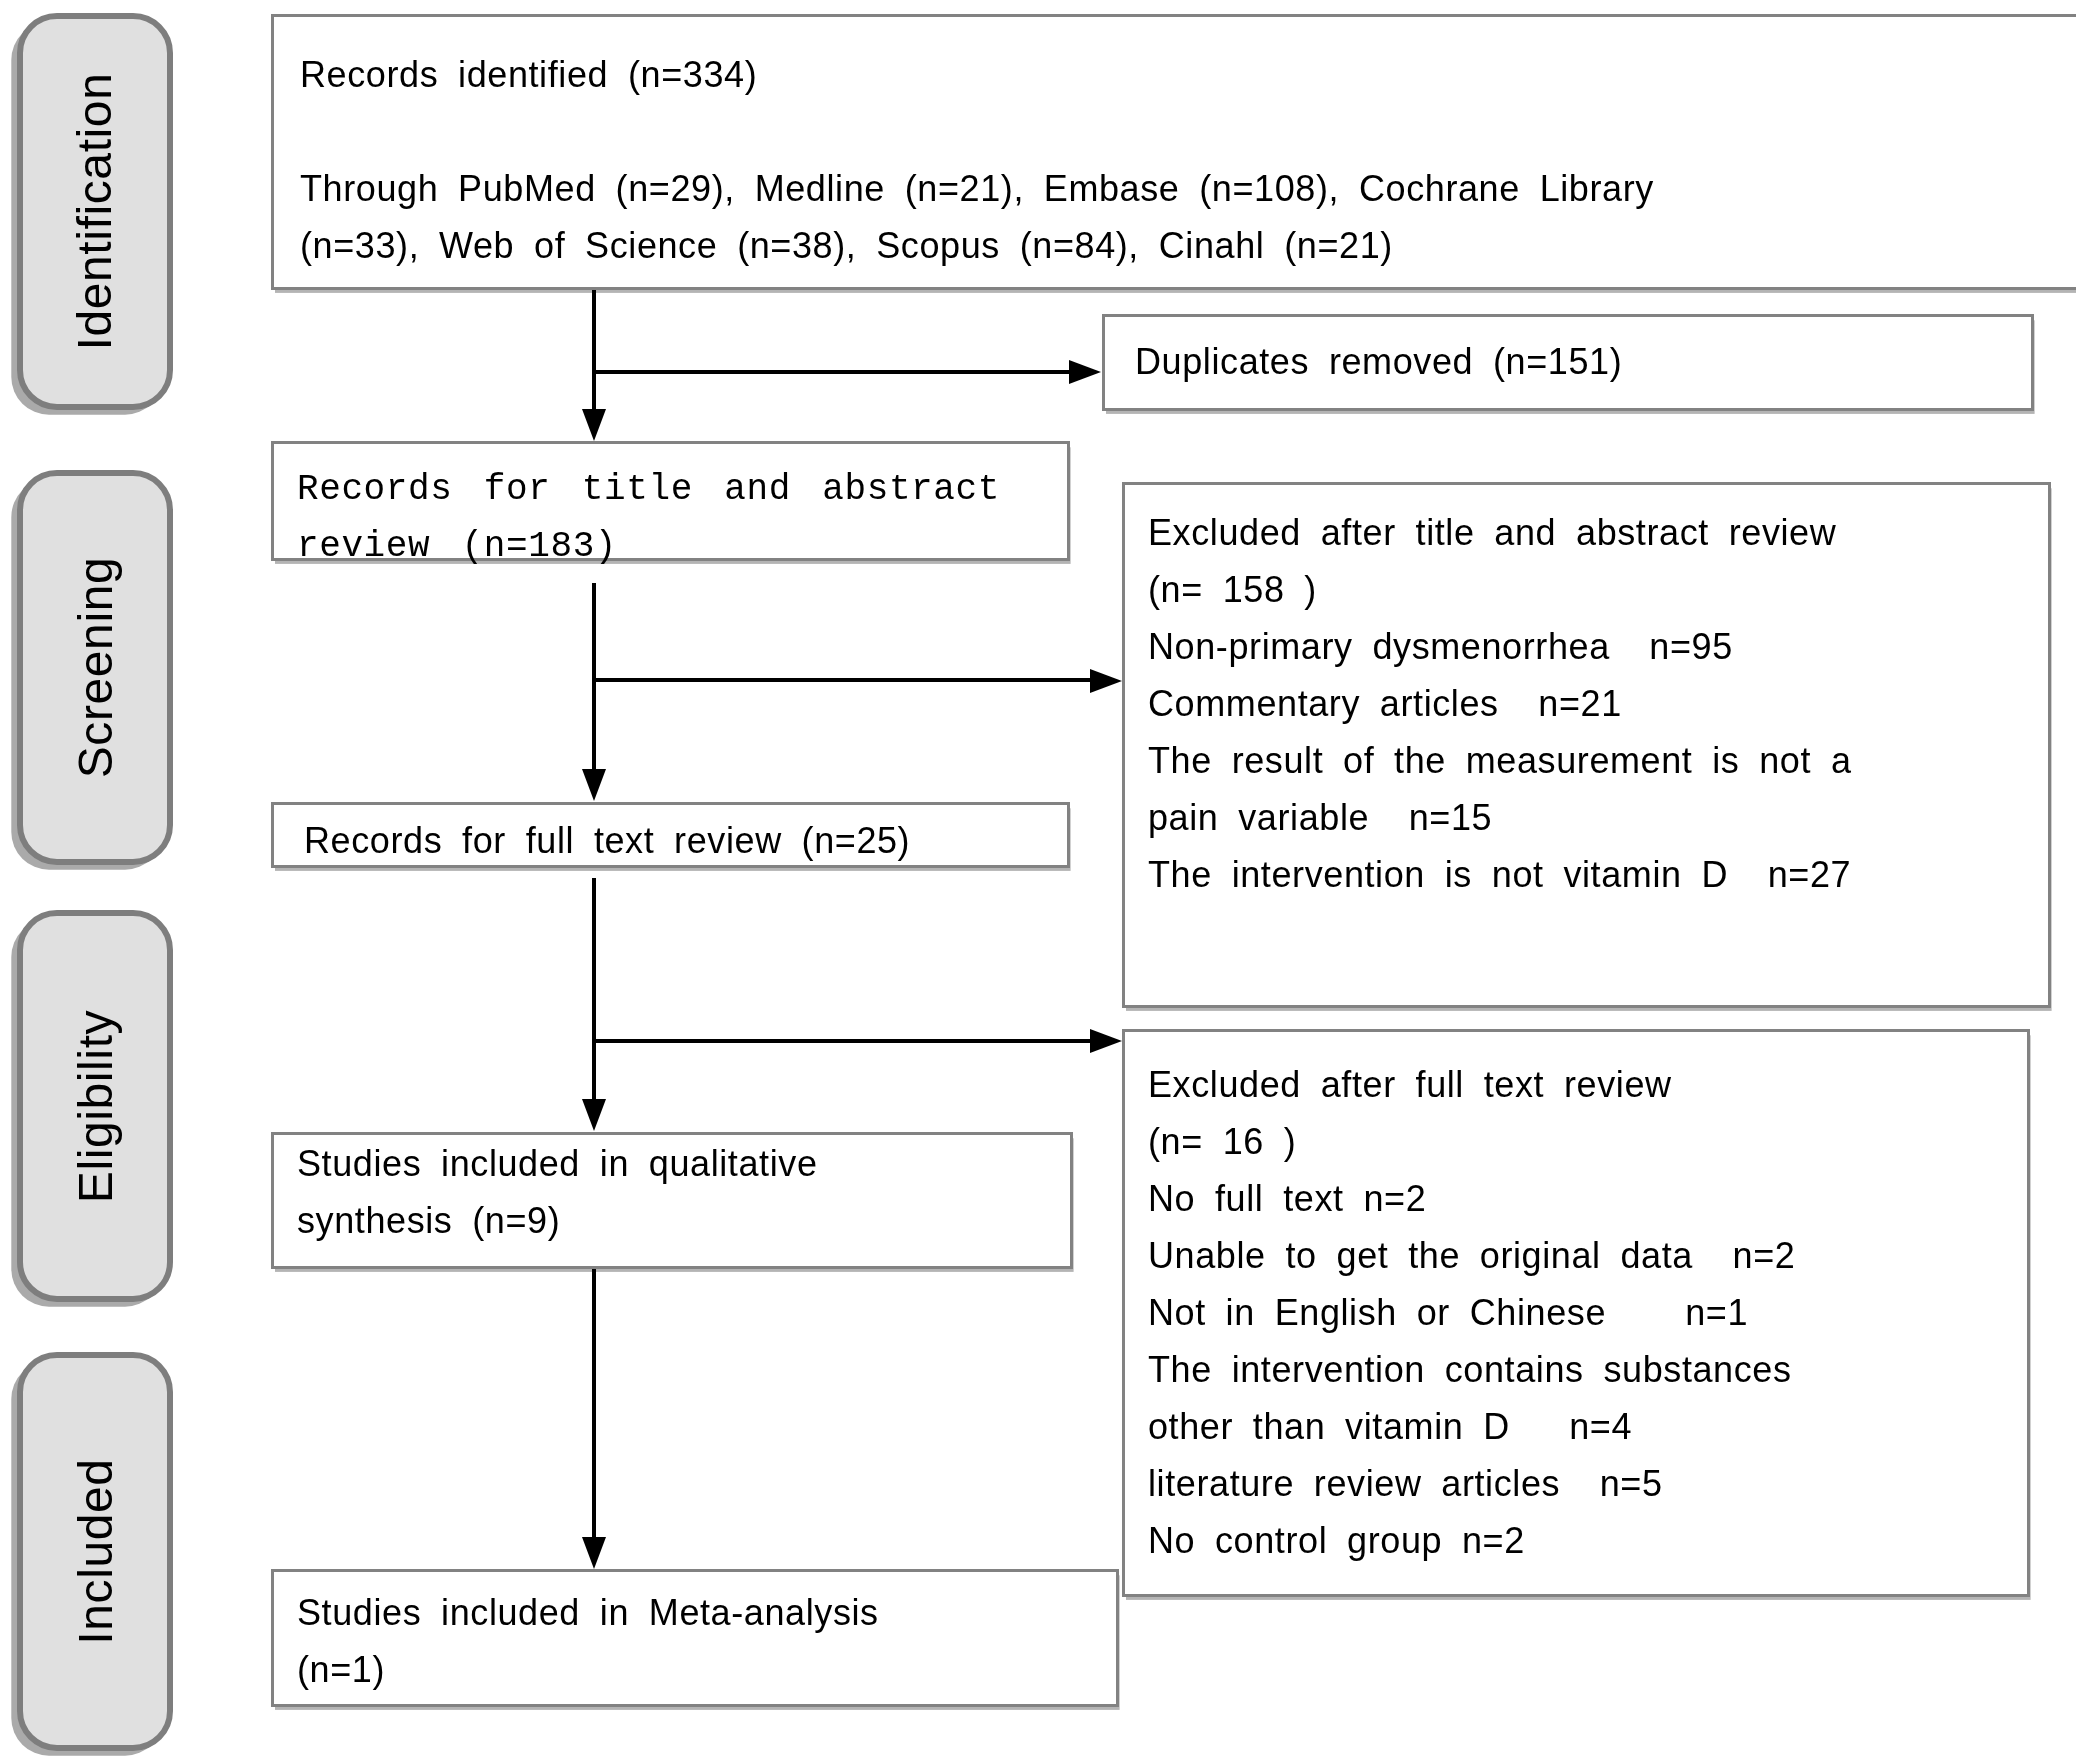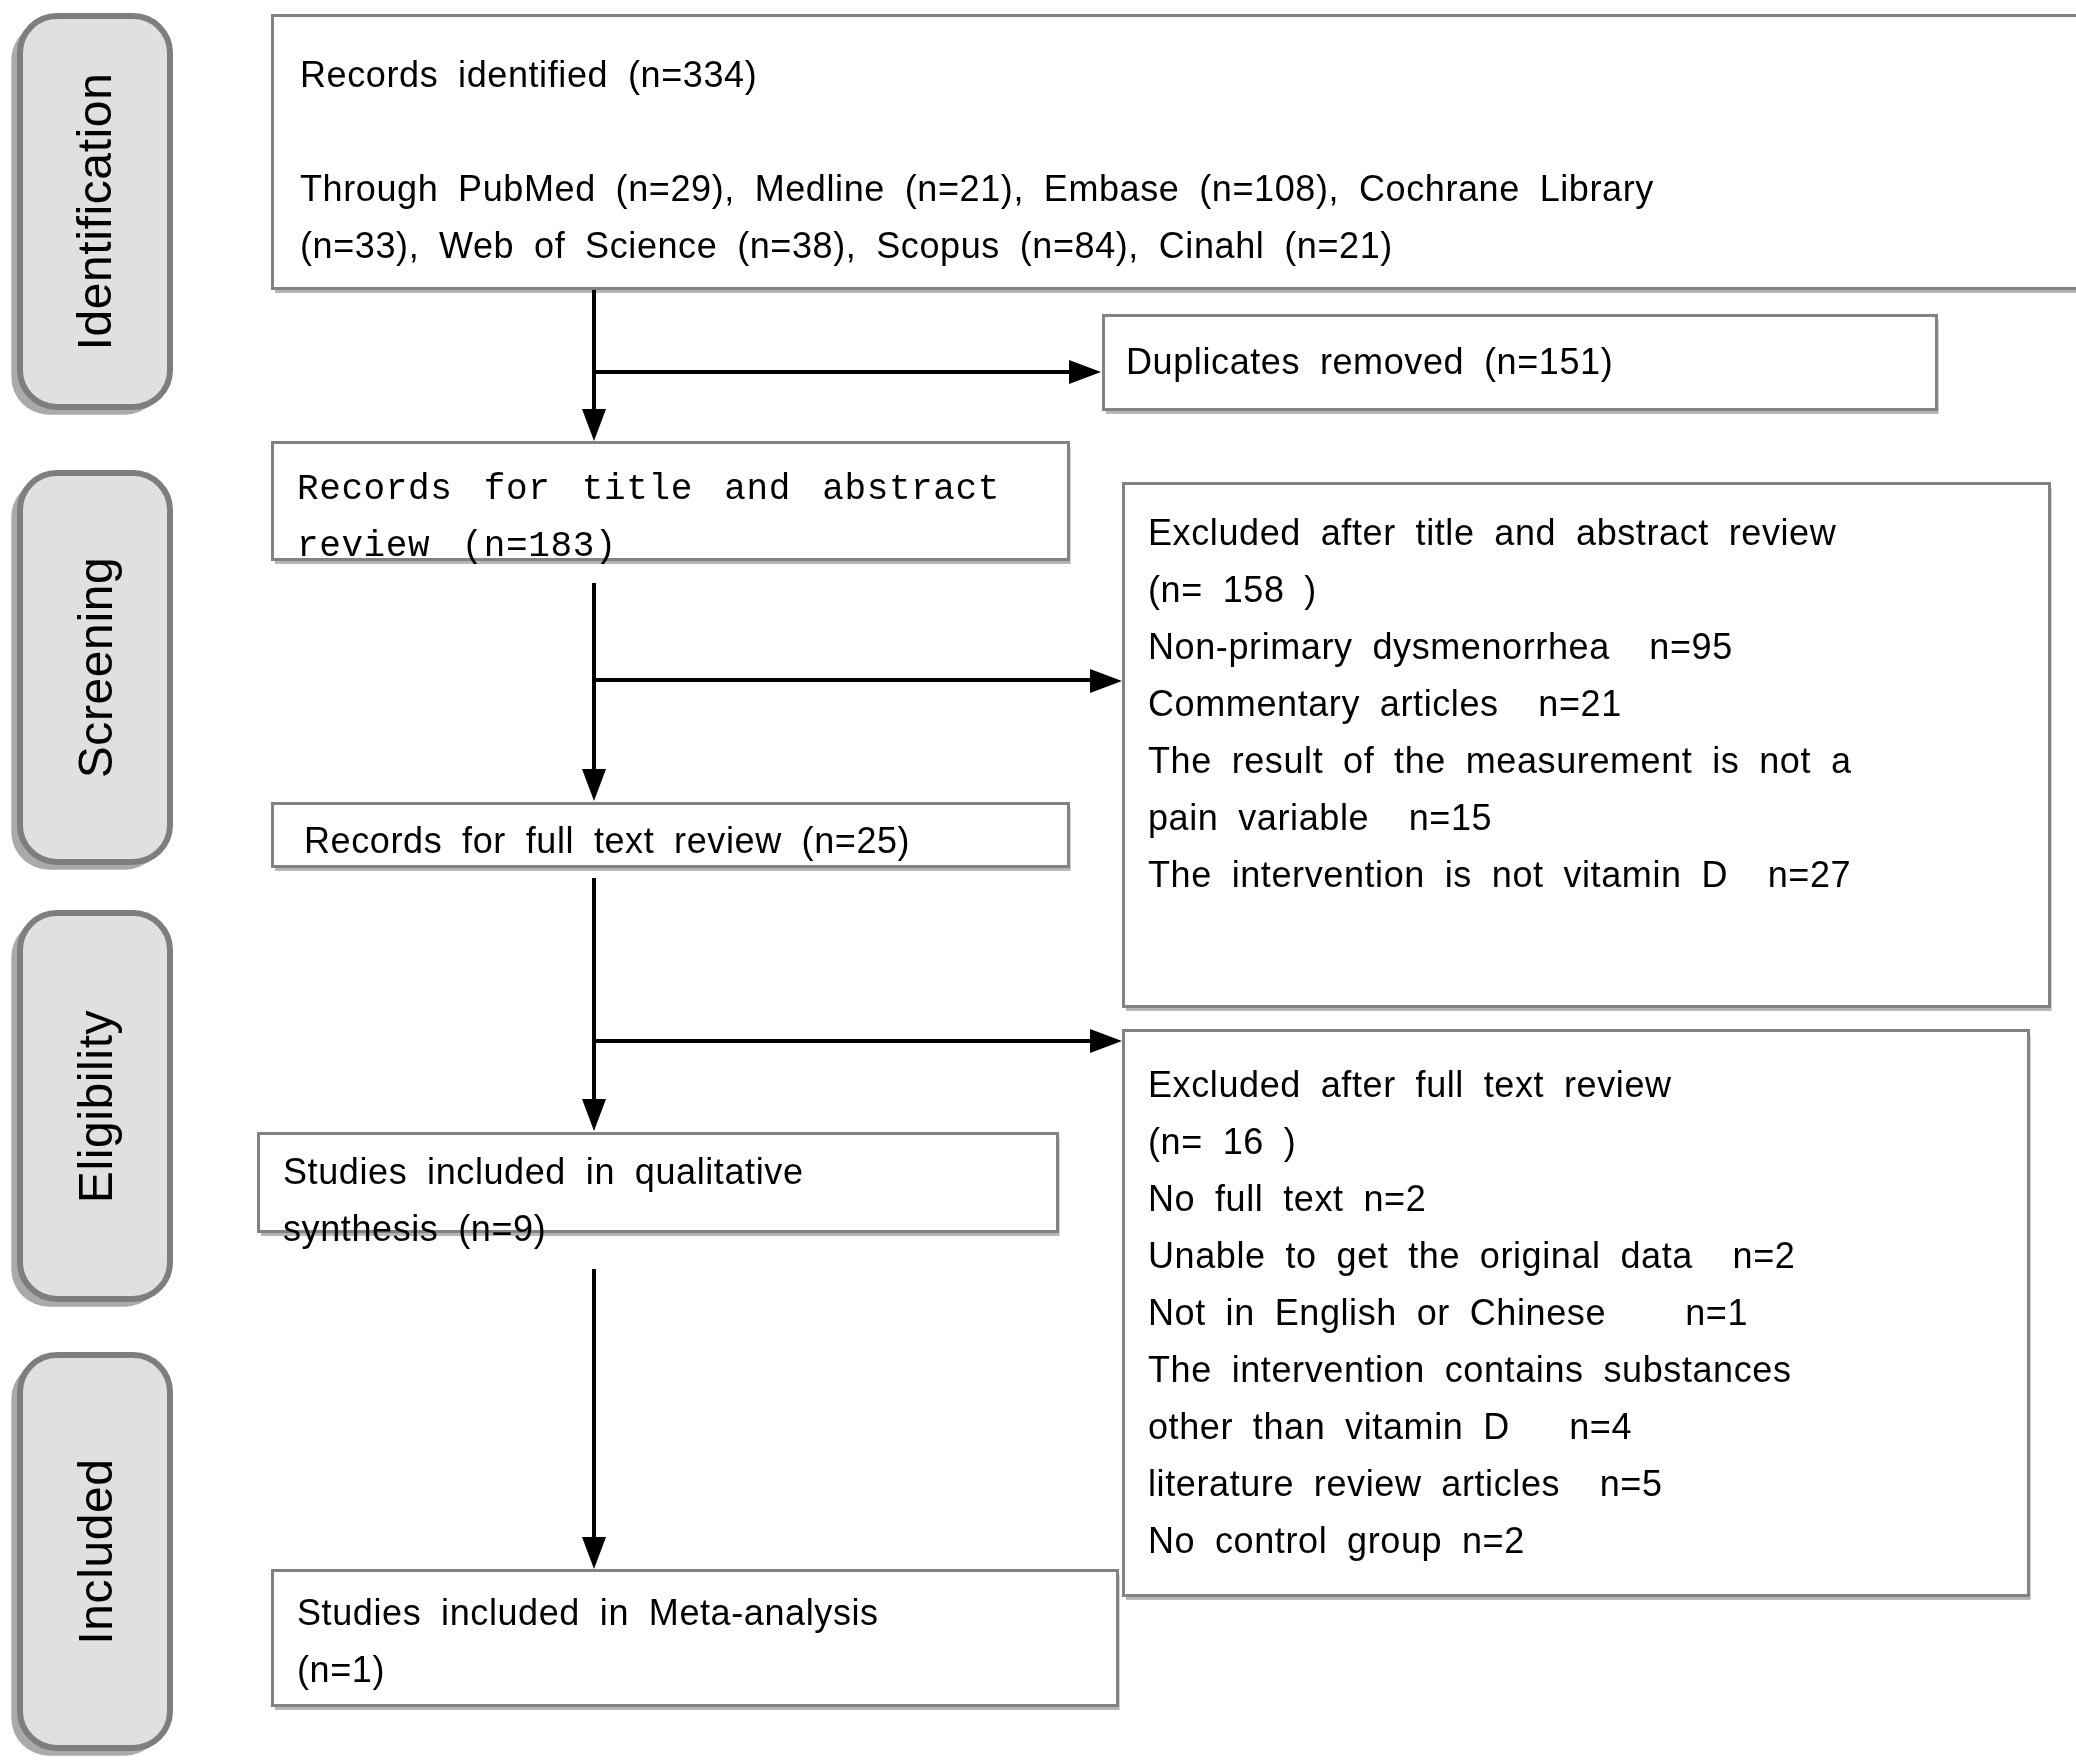--- a/index.html
+++ b/index.html
@@ -25,26 +25,26 @@
   
   .box{
     position:absolute;background:#ffffff;border:3.5px solid #828282;
     box-shadow:2.3px 4.6px 0 -1.7px #b4b4b4;box-sizing:border-box;
   }
   .txt{
     font-size:36px;line-height:57px;letter-spacing:0.6px;word-spacing:9.2px;
     white-space:pre-wrap;color:#000;
   }
   .bA{left:271px;top:14.4px;width:1984px;height:276px;padding:29px 26px 0 26px;}
-  .bB{left:1102px;top:314px;width:836px;height:97px;padding:16px 23px 0 21px;}
+  .bB{left:1102px;top:314px;width:932px;height:97px;padding:16px 23px 0 30px;}
   .bC{left:271px;top:441px;width:799px;height:120px;padding:17.3px 23px 0 23px;font-family:Liberation Mono, monospace;}
   .bD{left:1122px;top:482px;width:929px;height:526px;padding:19px 23px 0 23px;}
   .bE{left:271px;top:802px;width:799px;height:66px;padding:7px 23px 0 30px;}
   .bF{left:1122px;top:981px;width:908px;height:568px;padding:24px 23px 0 23px;margin-top:48px;}
-  .bG{left:257px;top:1132px;width:802px;height:101px;padding:8px 23px 0 23px;}
+  .bG{left:271px;top:1132px;width:802px;height:137px;padding:0 23px 0 23px;}
   .bH{left:271px;top:1569px;width:848px;height:138px;padding:11.5px 23px 0 23px;}
   
   .vl{position:absolute;width:4px;background:#000;}
   .hl{position:absolute;height:4px;background:#000;}
   .ah-d{position:absolute;width:0;height:0;
         border-left:12px solid transparent;border-right:12px solid transparent;
         border-top:32px solid #000;}
   .ah-r{position:absolute;width:0;height:0;
         border-top:12px solid transparent;border-bottom:12px solid transparent;
         border-left:32px solid #000;}

